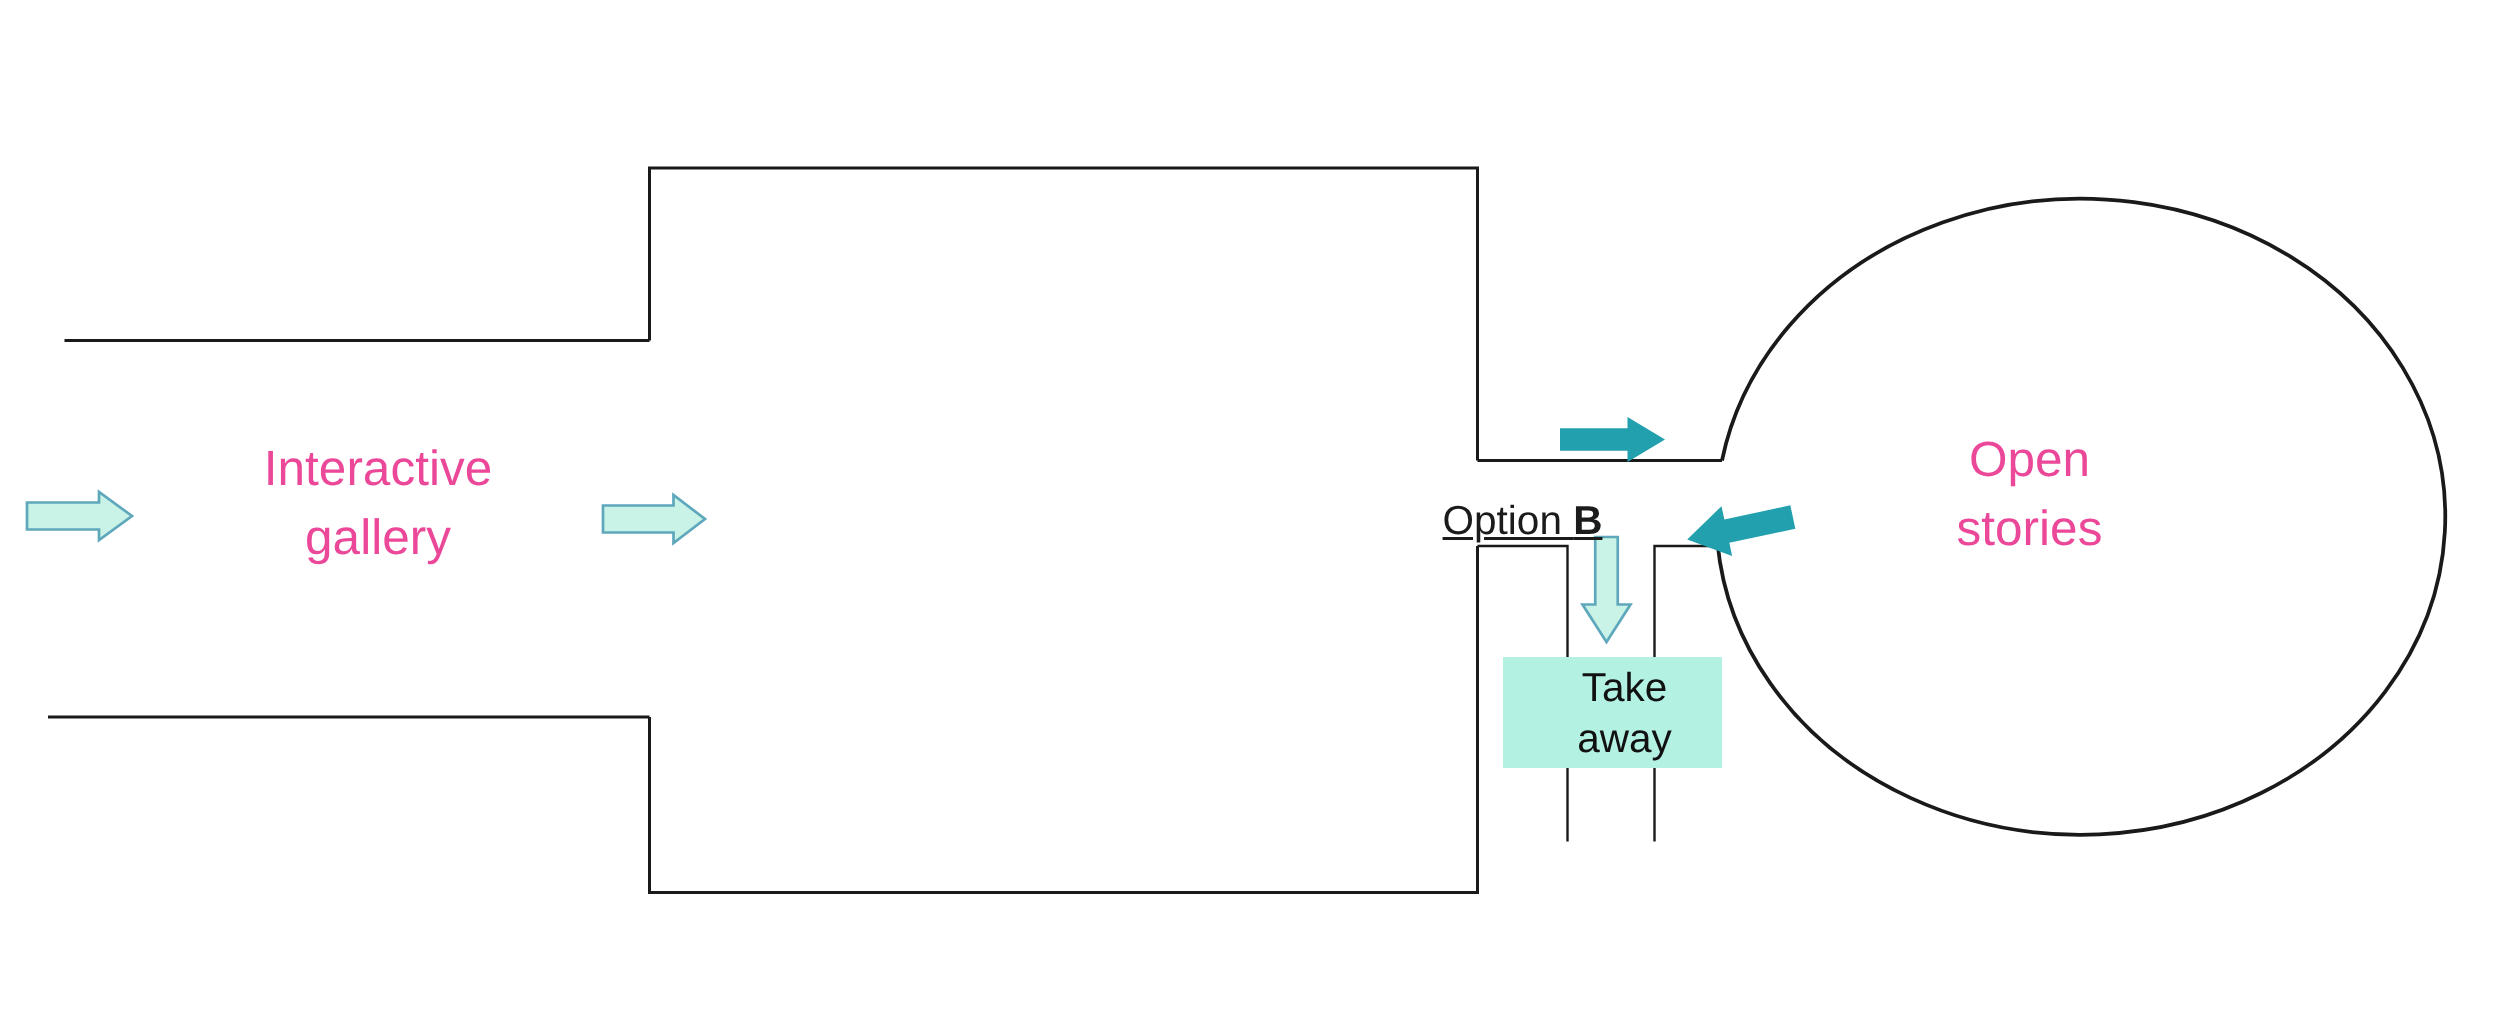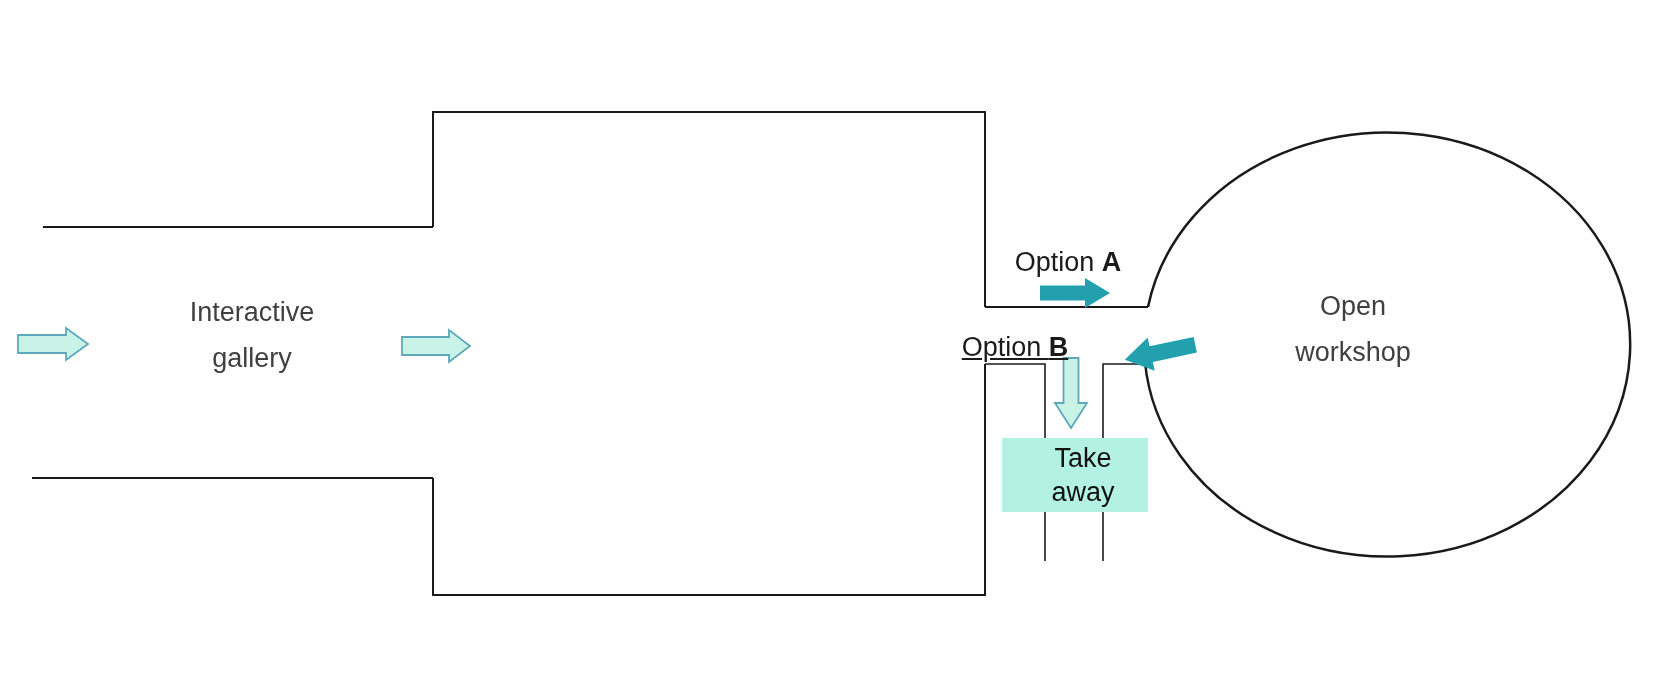--- a/index.html
+++ b/index.html
@@ -2,22 +2,22 @@
 <html><head>
 <meta charset="utf-8">
 <style>
   html,body{margin:0;padding:0;background:#ffffff;}
   .stage{
     position:relative;width:1663px;height:677px;background:#ffffff;
     font-family:"Liberation Sans", sans-serif;overflow:hidden;
   }
   .stage svg{position:absolute;left:0;top:0;}
   .room-label{
-    position:absolute;text-align:center;color:#404040;
-    font-size:27px;line-height:46px;white-space:pre-line;
+    position:absolute;text-align:center;color:#ec4899;
+    font-size:33px;line-height:46px;white-space:pre-line;
   }
   .option-label{
     position:absolute;text-align:center;color:#1b1b1b;
     font-size:27px;line-height:32px;white-space:nowrap;
   }
   .option-label .letter{font-weight:bold;}
   .takeaway-label{
     position:absolute;left:1002px;top:441px;width:162px;
     text-align:center;color:#111111;font-size:27px;line-height:34px;
     white-space:pre-line;
@@ -50,21 +50,20 @@
     <polygon points="-7.5,-35 -7.5,10 -16,10 0,35 16,10 7.5,10 7.5,-35" transform="translate(1071,393)" stroke-width="1.8" fill="#c9f3e7" stroke="#5fa8bc"></polygon>
 
     <rect x="1002" y="438" width="146" height="74" fill="#b3f1e3"></rect>
   </svg>
 
   <div class="room-label" style="left:112px;top:289px;width:280px;">Interactive
 gallery</div>
 
 
   <div class="room-label" style="left:1203px;top:283px;width:300px;">Open
-workshop</div>
+stories</div>
 
-  <div class="option-label" style="left:988px;top:246px;width:160px;"><span>Option </span><span class="letter">A</span></div>
 
   <div class="option-label" style="left:935px;top:331px;width:160px;text-decoration:underline;"><span>Option </span><span class="letter">B</span></div>
 
   <div class="takeaway-label">Take
 away</div>
 </div>
 
 </body></html>

